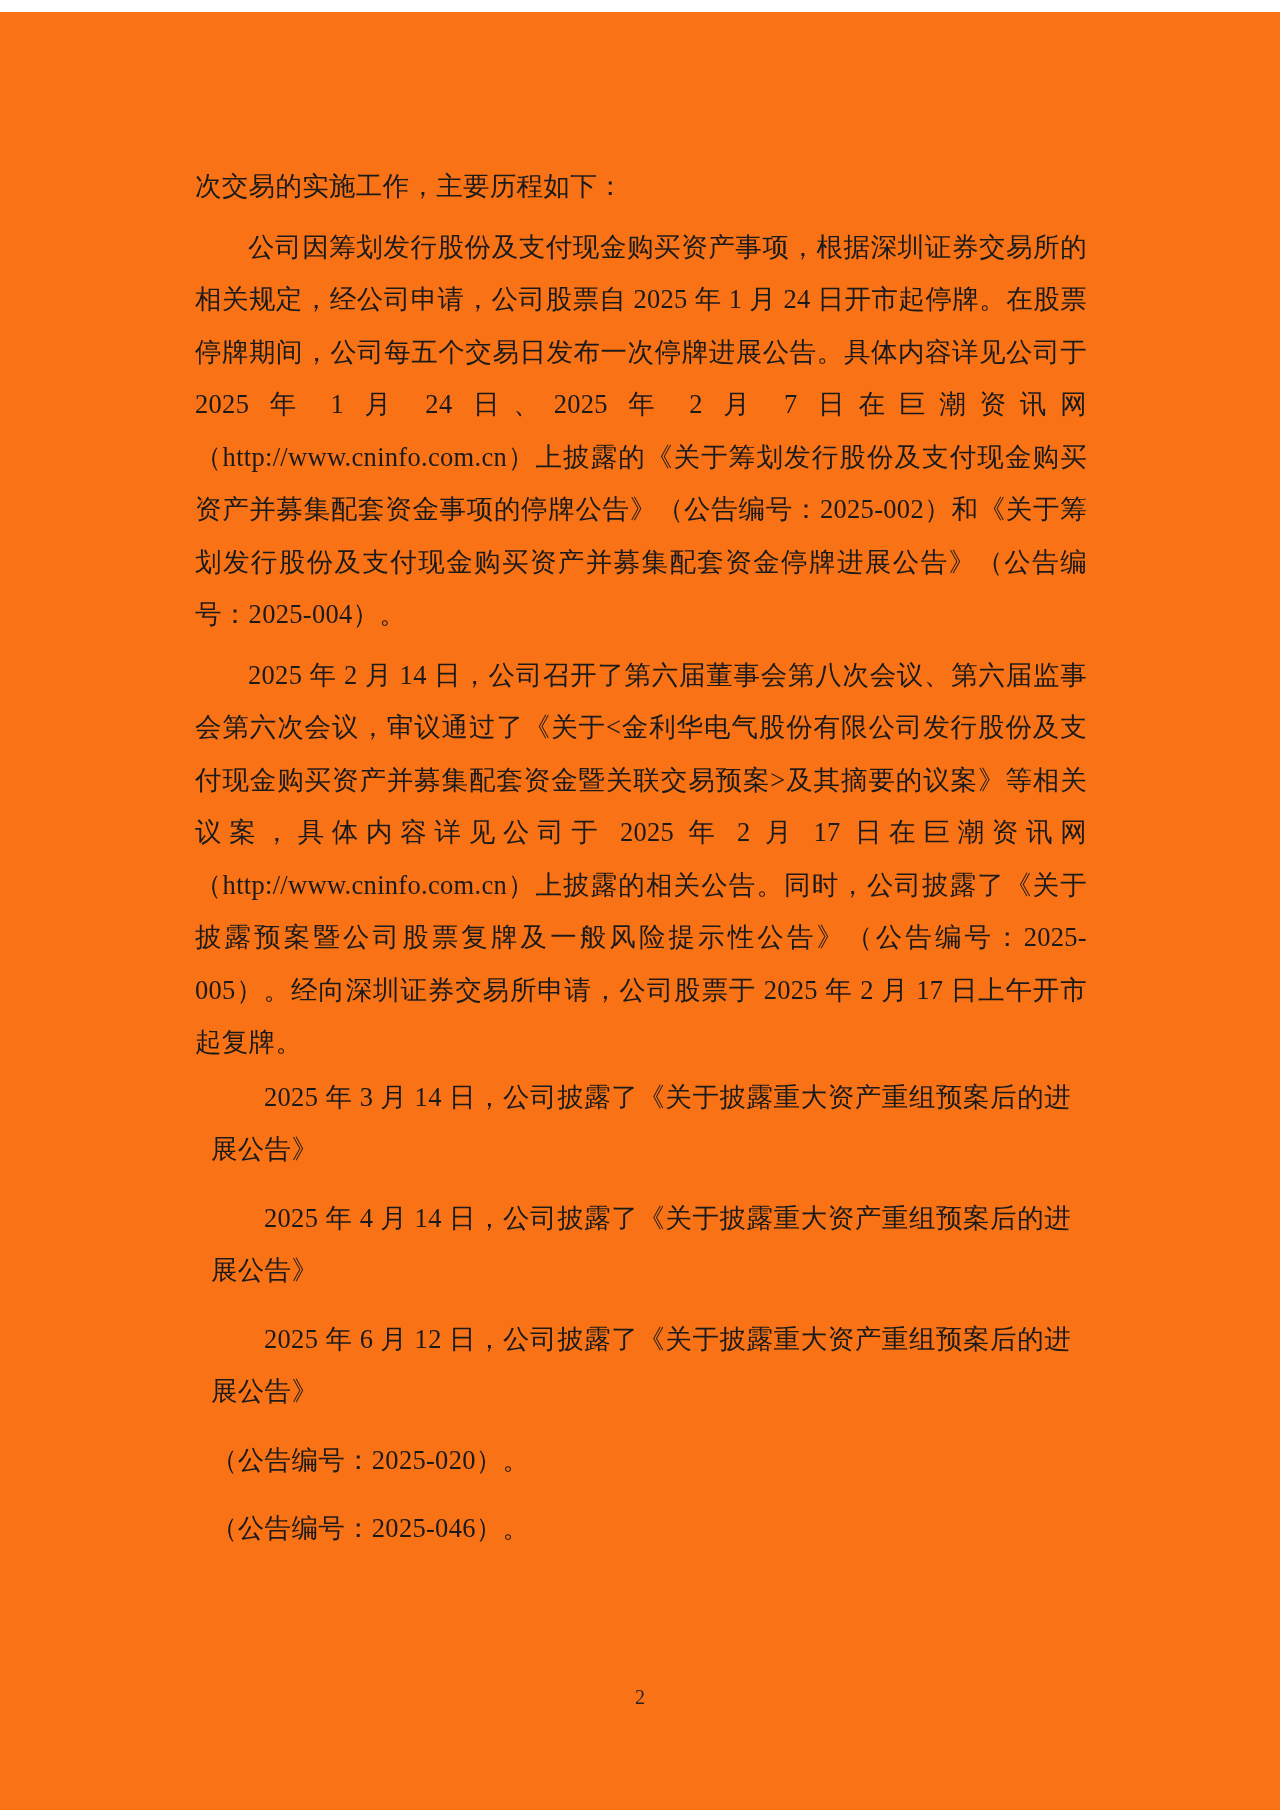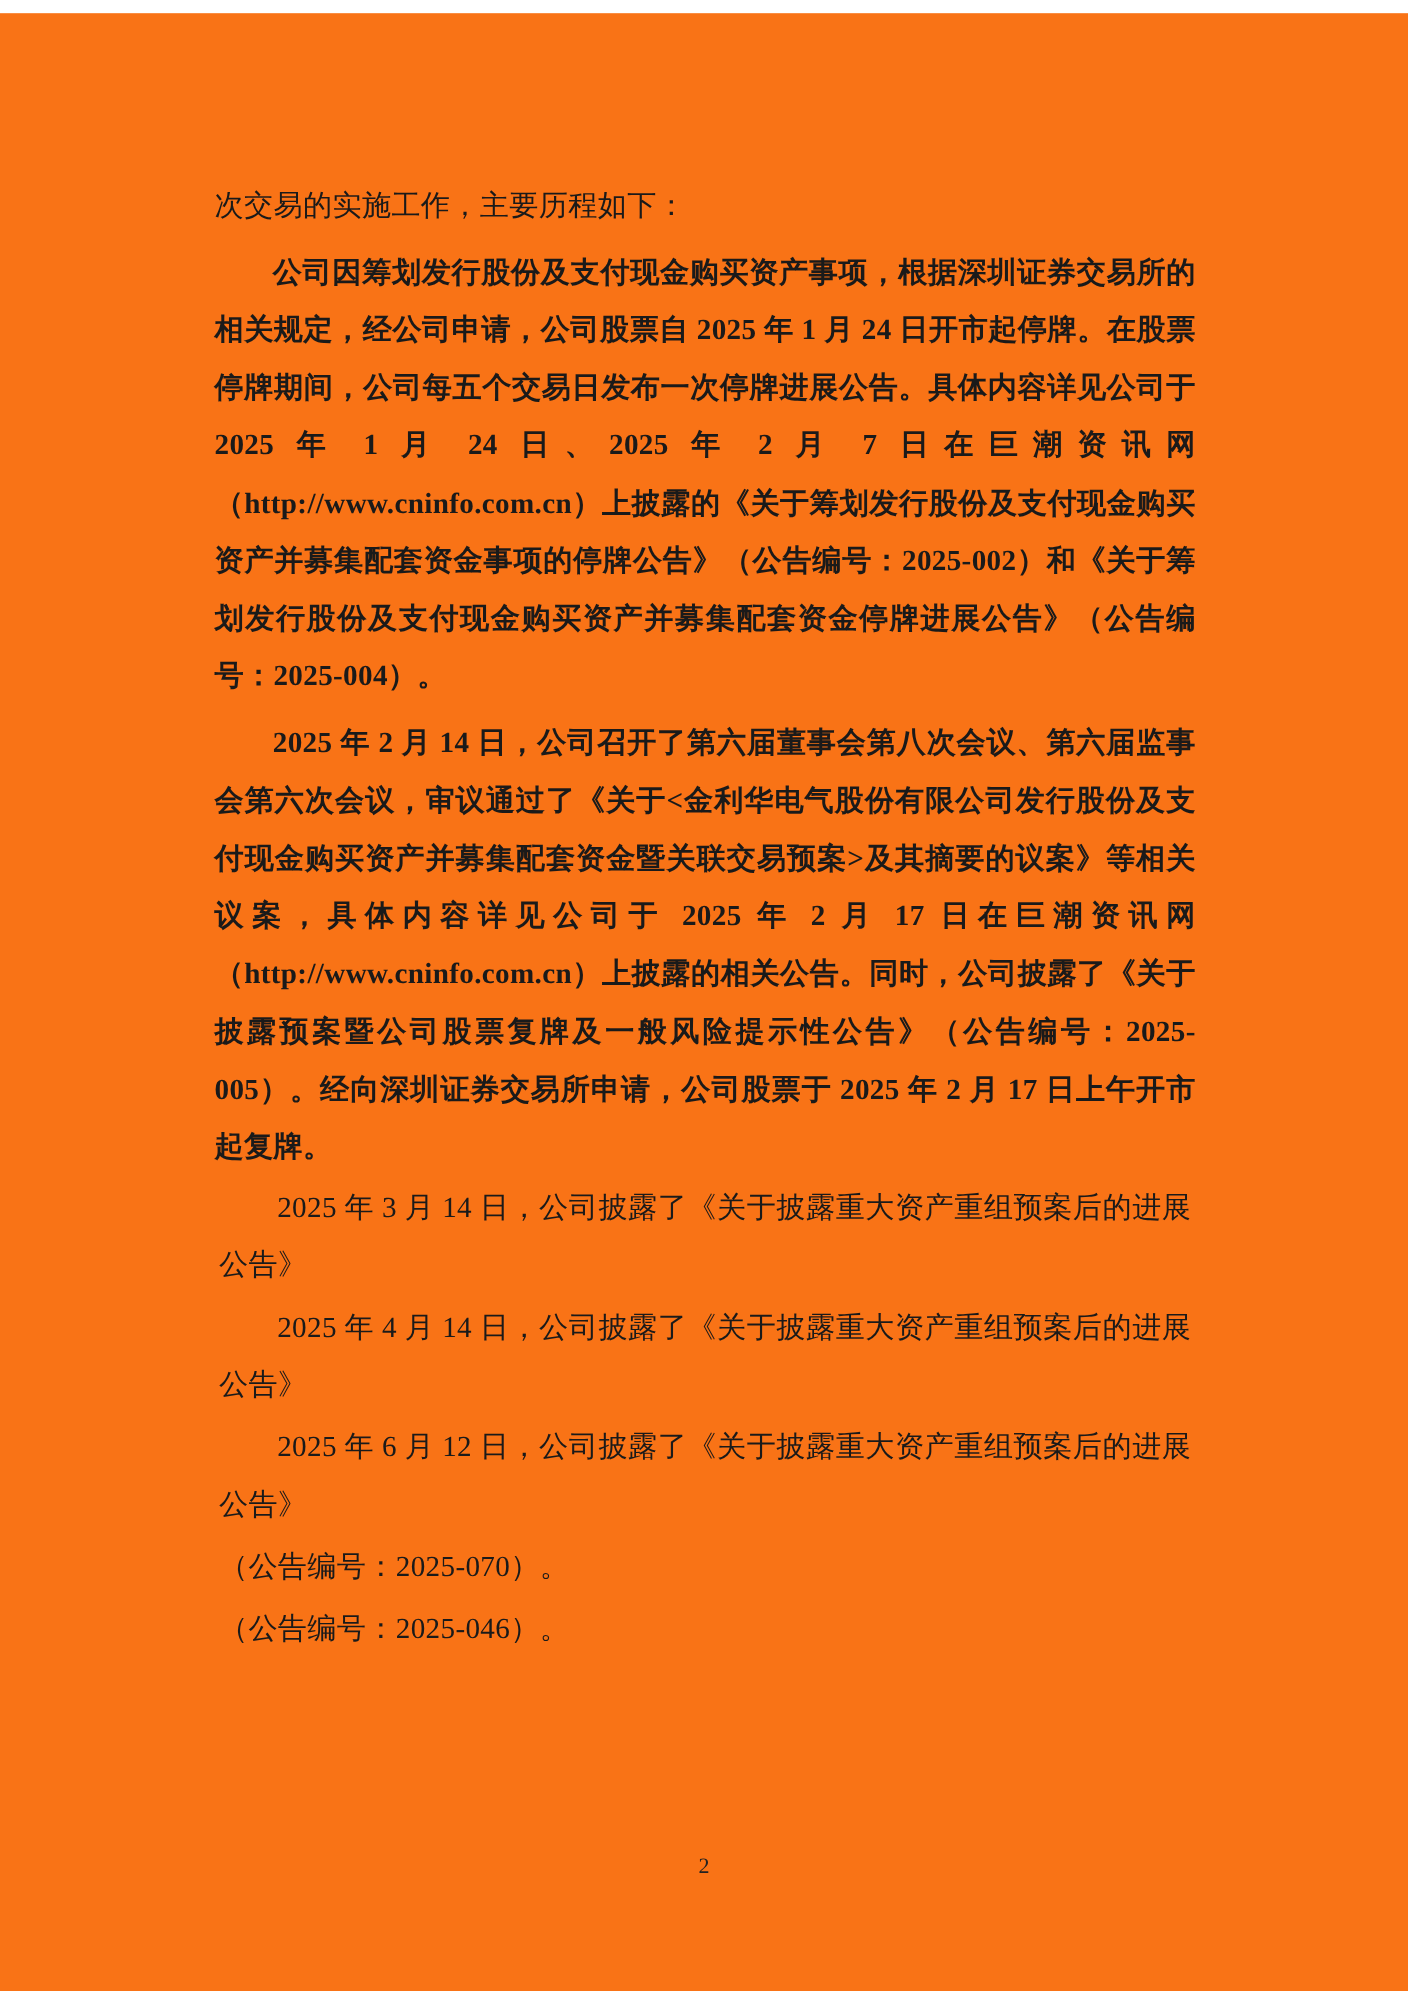--- a/index.html
+++ b/index.html
@@ -32,24 +32,23 @@
     text-align: justify;
     text-justify: inter-character;
     letter-spacing: 0.3px;
   }
   .para {
     margin: 0;
     text-indent: 0;
   }
   .para.indent {
     text-indent: 53px;
-    font-weight: bold;
   }
   .gap-sm { margin-top: 8px; }
-  .announce-item { margin: 4px; margin-top: 2px; }
+  .announce-item { margin: 16px; margin-top: 2px; }
   .announce-item .line1 { display: block; text-indent: 53px; }
   .announce-item .line2 { display: block; }
   .page-number {
     position: absolute;
     left: 0;
     width: 1280px;
     top: 1674px;
     text-align: center;
     font-size: 20px;
     color: #222;
@@ -70,21 +69,21 @@
     <div class="announce-item gap-sm">
       <span class="line1">2025 年 3 月 14 日，公司披露了《关于披露重大资产重组预案后的进展公告》</span>
     </div>
     <div class="announce-item">
       <span class="line1">2025 年 4 月 14 日，公司披露了《关于披露重大资产重组预案后的进展公告》</span>
     </div>
     <div class="announce-item">
       <span class="line1">2025 年 6 月 12 日，公司披露了《关于披露重大资产重组预案后的进展公告》</span>
     </div>
     <div class="announce-item">
-      <span class="line2">（公告编号：2025-070）。</span>
+      <span class="line2">（公告编号：2025-020）。</span>
     </div>
     <div class="announce-item">
       <span class="line2">（公告编号：2025-046）。</span>
     </div>
 
   </div>
 
   <div class="page-number">2</div>
 </div>
 

